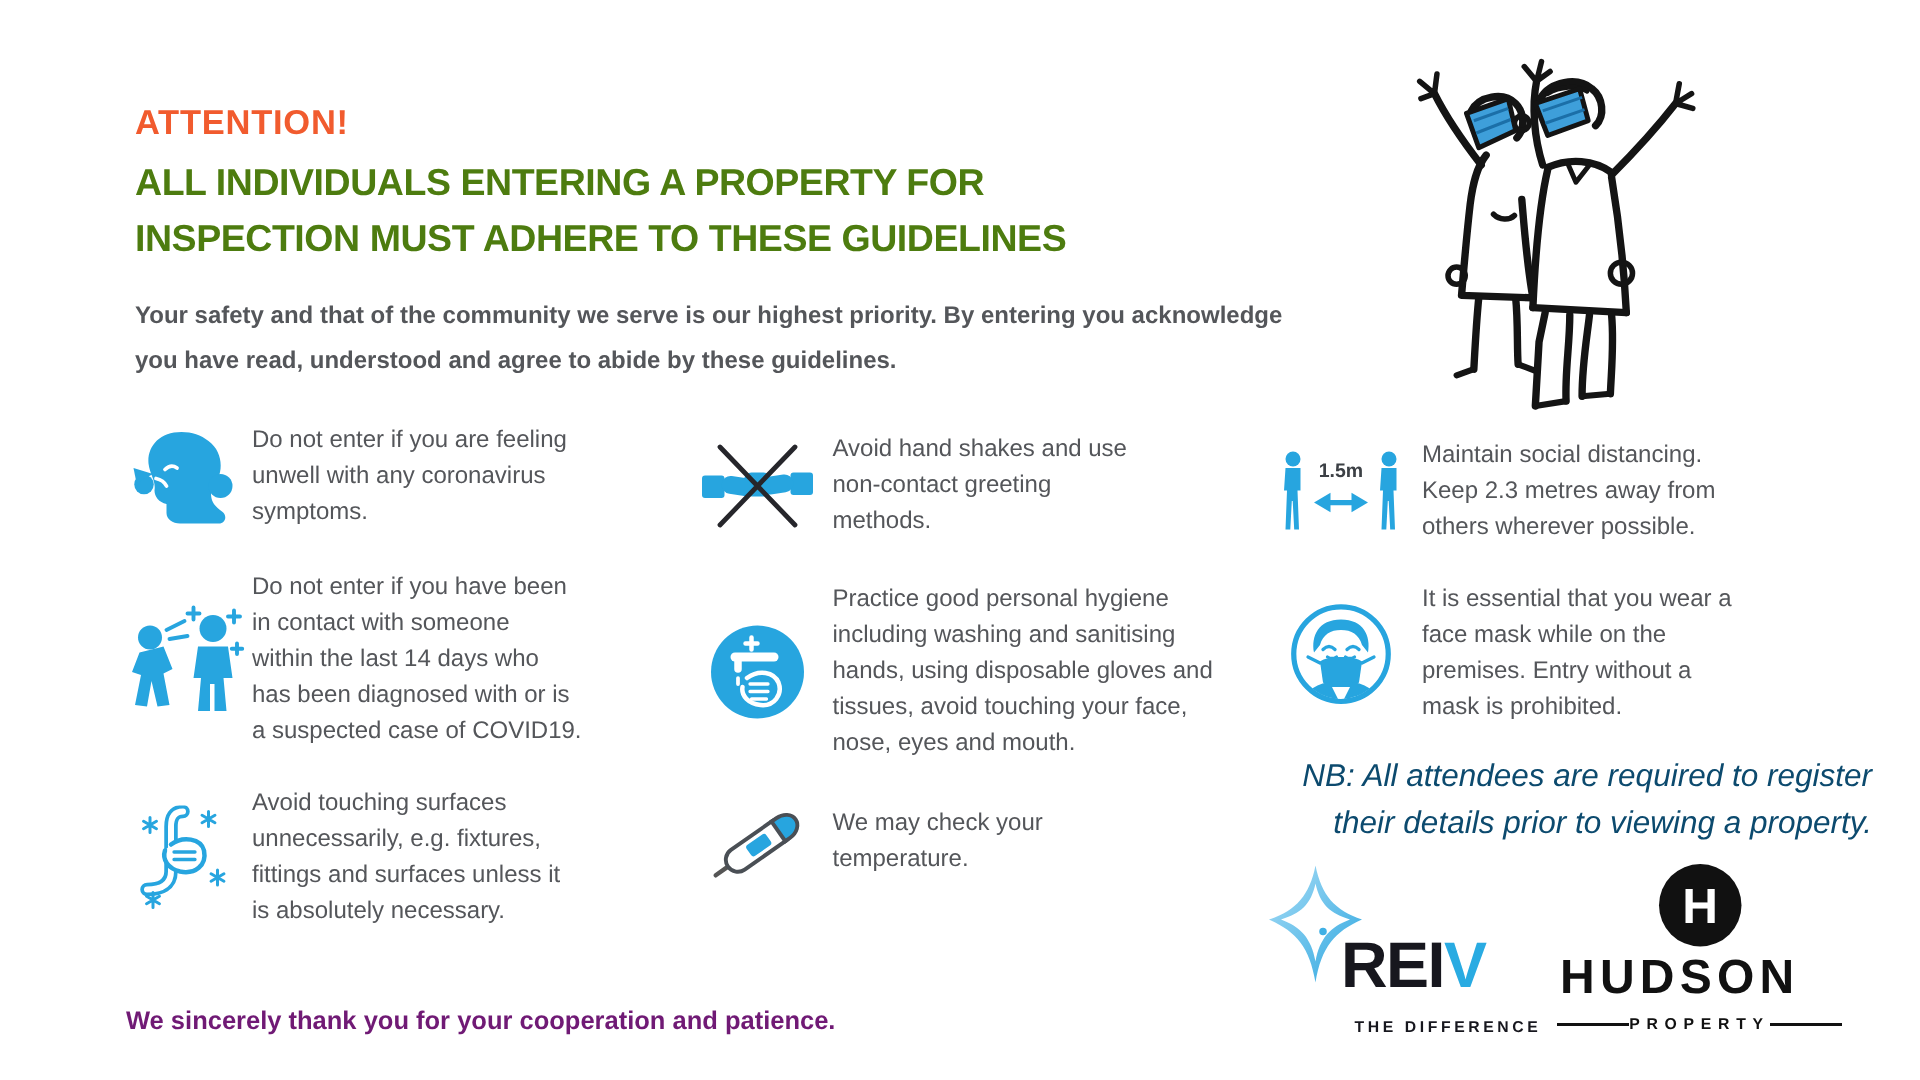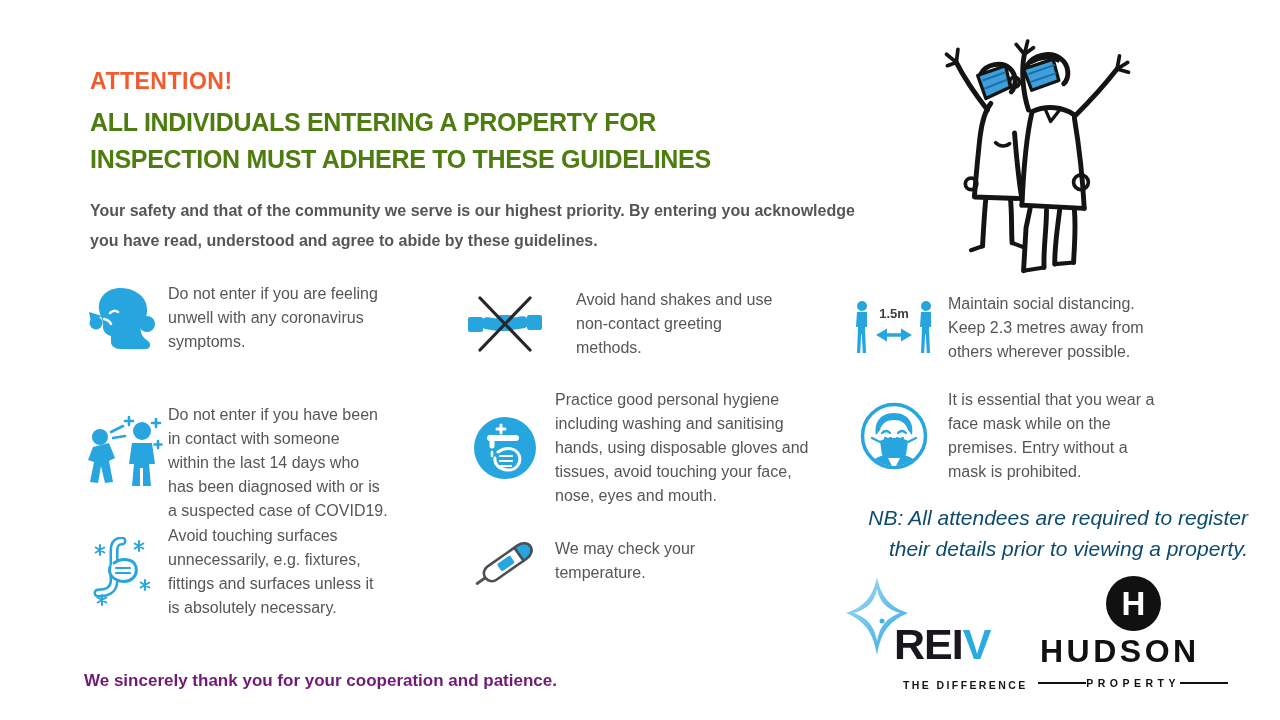--- a/index.html
+++ b/index.html
@@ -121,21 +121,21 @@
           <path d="M47 29 L67 29 L70 50 L64 50 L66 72 L58 72 L58 54 L55 54 L55 72 L47 72 L49 50 L44 50 Z"></path>
         </g>
         <g stroke="#27A5DF" stroke-width="2.6" stroke-linecap="round" fill="none">
           <path d="M26 18 L38 12 M28 24 L40 22"></path>
           <path d="M44 3 v8 M40 7 h8"></path>
           <path d="M71 5 v8 M67 9 h8"></path>
           <path d="M73 27 v7 M69.5 30.5 h7"></path>
         </g>
       </svg>
     </div>
-    <div class="g-text" style="width:235px;margin-top:23px;">Do not enter if you have been
+    <div class="g-text" style="width:235px;">Do not enter if you have been
 in contact with someone
 within the last 14 days who
 has been diagnosed with or is
 a suspected case of COVID19.</div>
   </div>
 
   <div class="g-row" style="left:80px;top:524px;">
     <div class="g-icon" style="width:88px;">
       <svg width="64" height="70" viewBox="0 0 64 70">
         <g stroke="#27A5DF" fill="none" stroke-linecap="round">
@@ -151,21 +151,21 @@
           <path d="M10 58 v10 M5.7 60.5 l8.6 5 M5.7 65.5 l8.6 -5"></path>
         </g>
       </svg>
     </div>
     <div class="g-text" style="width:235px;">Avoid touching surfaces
 unnecessarily, e.g. fixtures,
 fittings and surfaces unless it
 is absolutely necessary.</div>
   </div>
 
-  <div class="g-row" style="left:455px;top:288px;gap:21px;">
+  <div class="g-row" style="left:455px;top:288px;">
     <div class="g-icon" style="width:100px;">
       <svg width="74" height="62" viewBox="0 0 74 62">
         <g fill="#27A5DF">
           <rect x="0" y="24" width="15" height="15" rx="2"></rect>
           <rect x="59" y="22" width="15" height="15" rx="2"></rect>
           <rect x="13" y="25" width="22" height="12" rx="6" transform="rotate(8 24 31)"></rect>
           <rect x="39" y="24" width="22" height="12" rx="6" transform="rotate(-8 50 30)"></rect>
           <rect x="28" y="22" width="18" height="16" rx="5"></rect>
         </g>
         <g stroke="#26262b" stroke-width="3.2" stroke-linecap="round">

